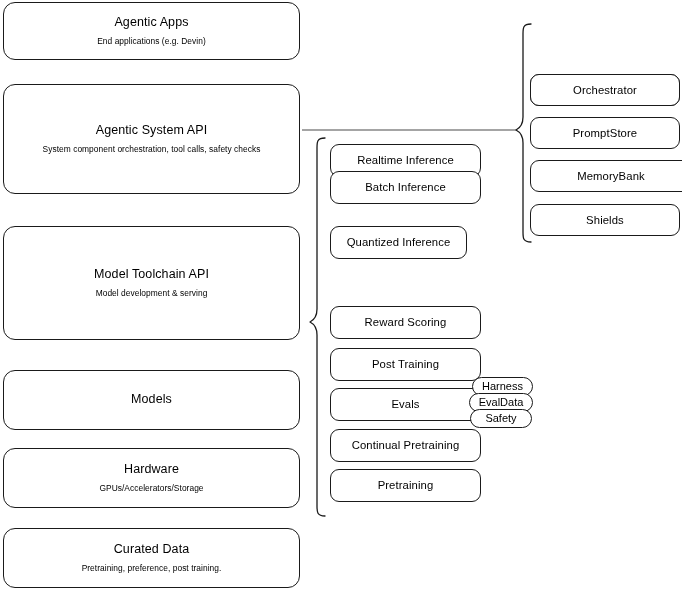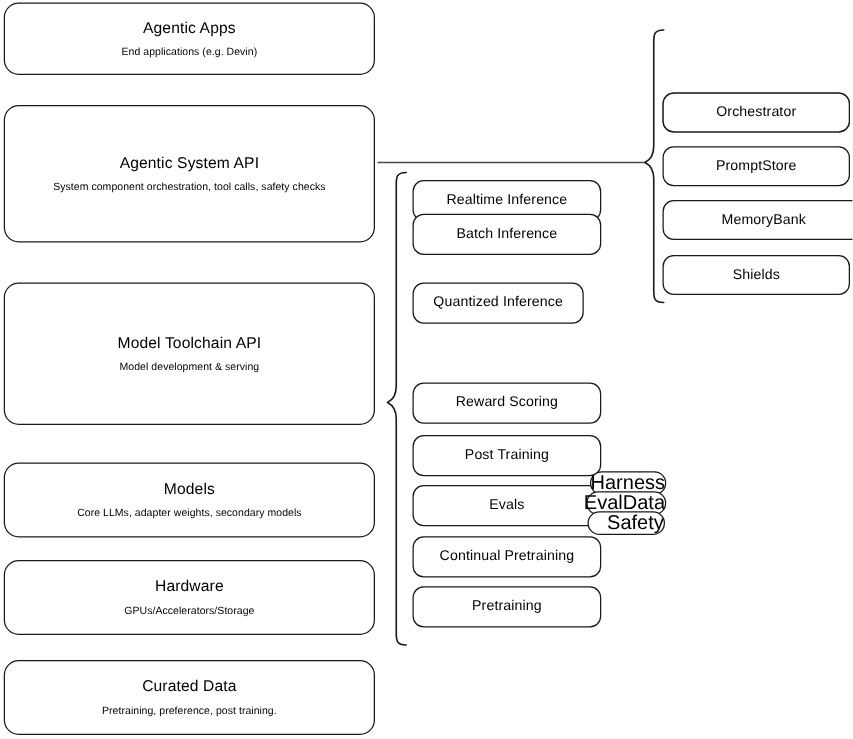--- a/index.html
+++ b/index.html
@@ -46,24 +46,23 @@
     margin-top: 5px;
     letter-spacing: 0.05px;
   }
   .cap {
     border-radius: 9px;
     font-size: 11.3px;
     letter-spacing: 0.1px;
   }
   .pill {
     border-radius: 40px;
-    font-size: 16px;
+    font-size: 11px;
     border-width: 1.3px;
     z-index: 6;
-    align-items: flex-end;
   }
   .brace-svg, .line-svg {
     position: absolute;
     overflow: visible;
     pointer-events: none;
   }
   .brace-path {
     fill: none;
     stroke: #1a1a1a;
     stroke-width: 1.3;
@@ -102,21 +101,20 @@
     <div class="layer-sub">System component orchestration, tool calls, safety checks</div>
   </div>
 
   <div class="node" style="left:3px; top:226px; width:297px; height:114px;">
     <div class="layer-title">Model Toolchain API</div>
     <div class="layer-sub">Model development &amp; serving</div>
   </div>
 
   <div class="node" style="left:3px; top:370px; width:297px; height:60px;">
     <div class="layer-title">Models</div>
-    <div class="layer-sub">Core LLMs, adapter weights, secondary models</div>
   </div>
 
   <div class="node" style="left:3px; top:448px; width:297px; height:60px;">
     <div class="layer-title">Hardware</div>
     <div class="layer-sub">GPUs/Accelerators/Storage</div>
   </div>
 
   <div class="node" style="left:3px; top:528px; width:297px; height:60px;">
     <div class="layer-title">Curated Data</div>
     <div class="layer-sub">Pretraining, preference, post training.</div>

